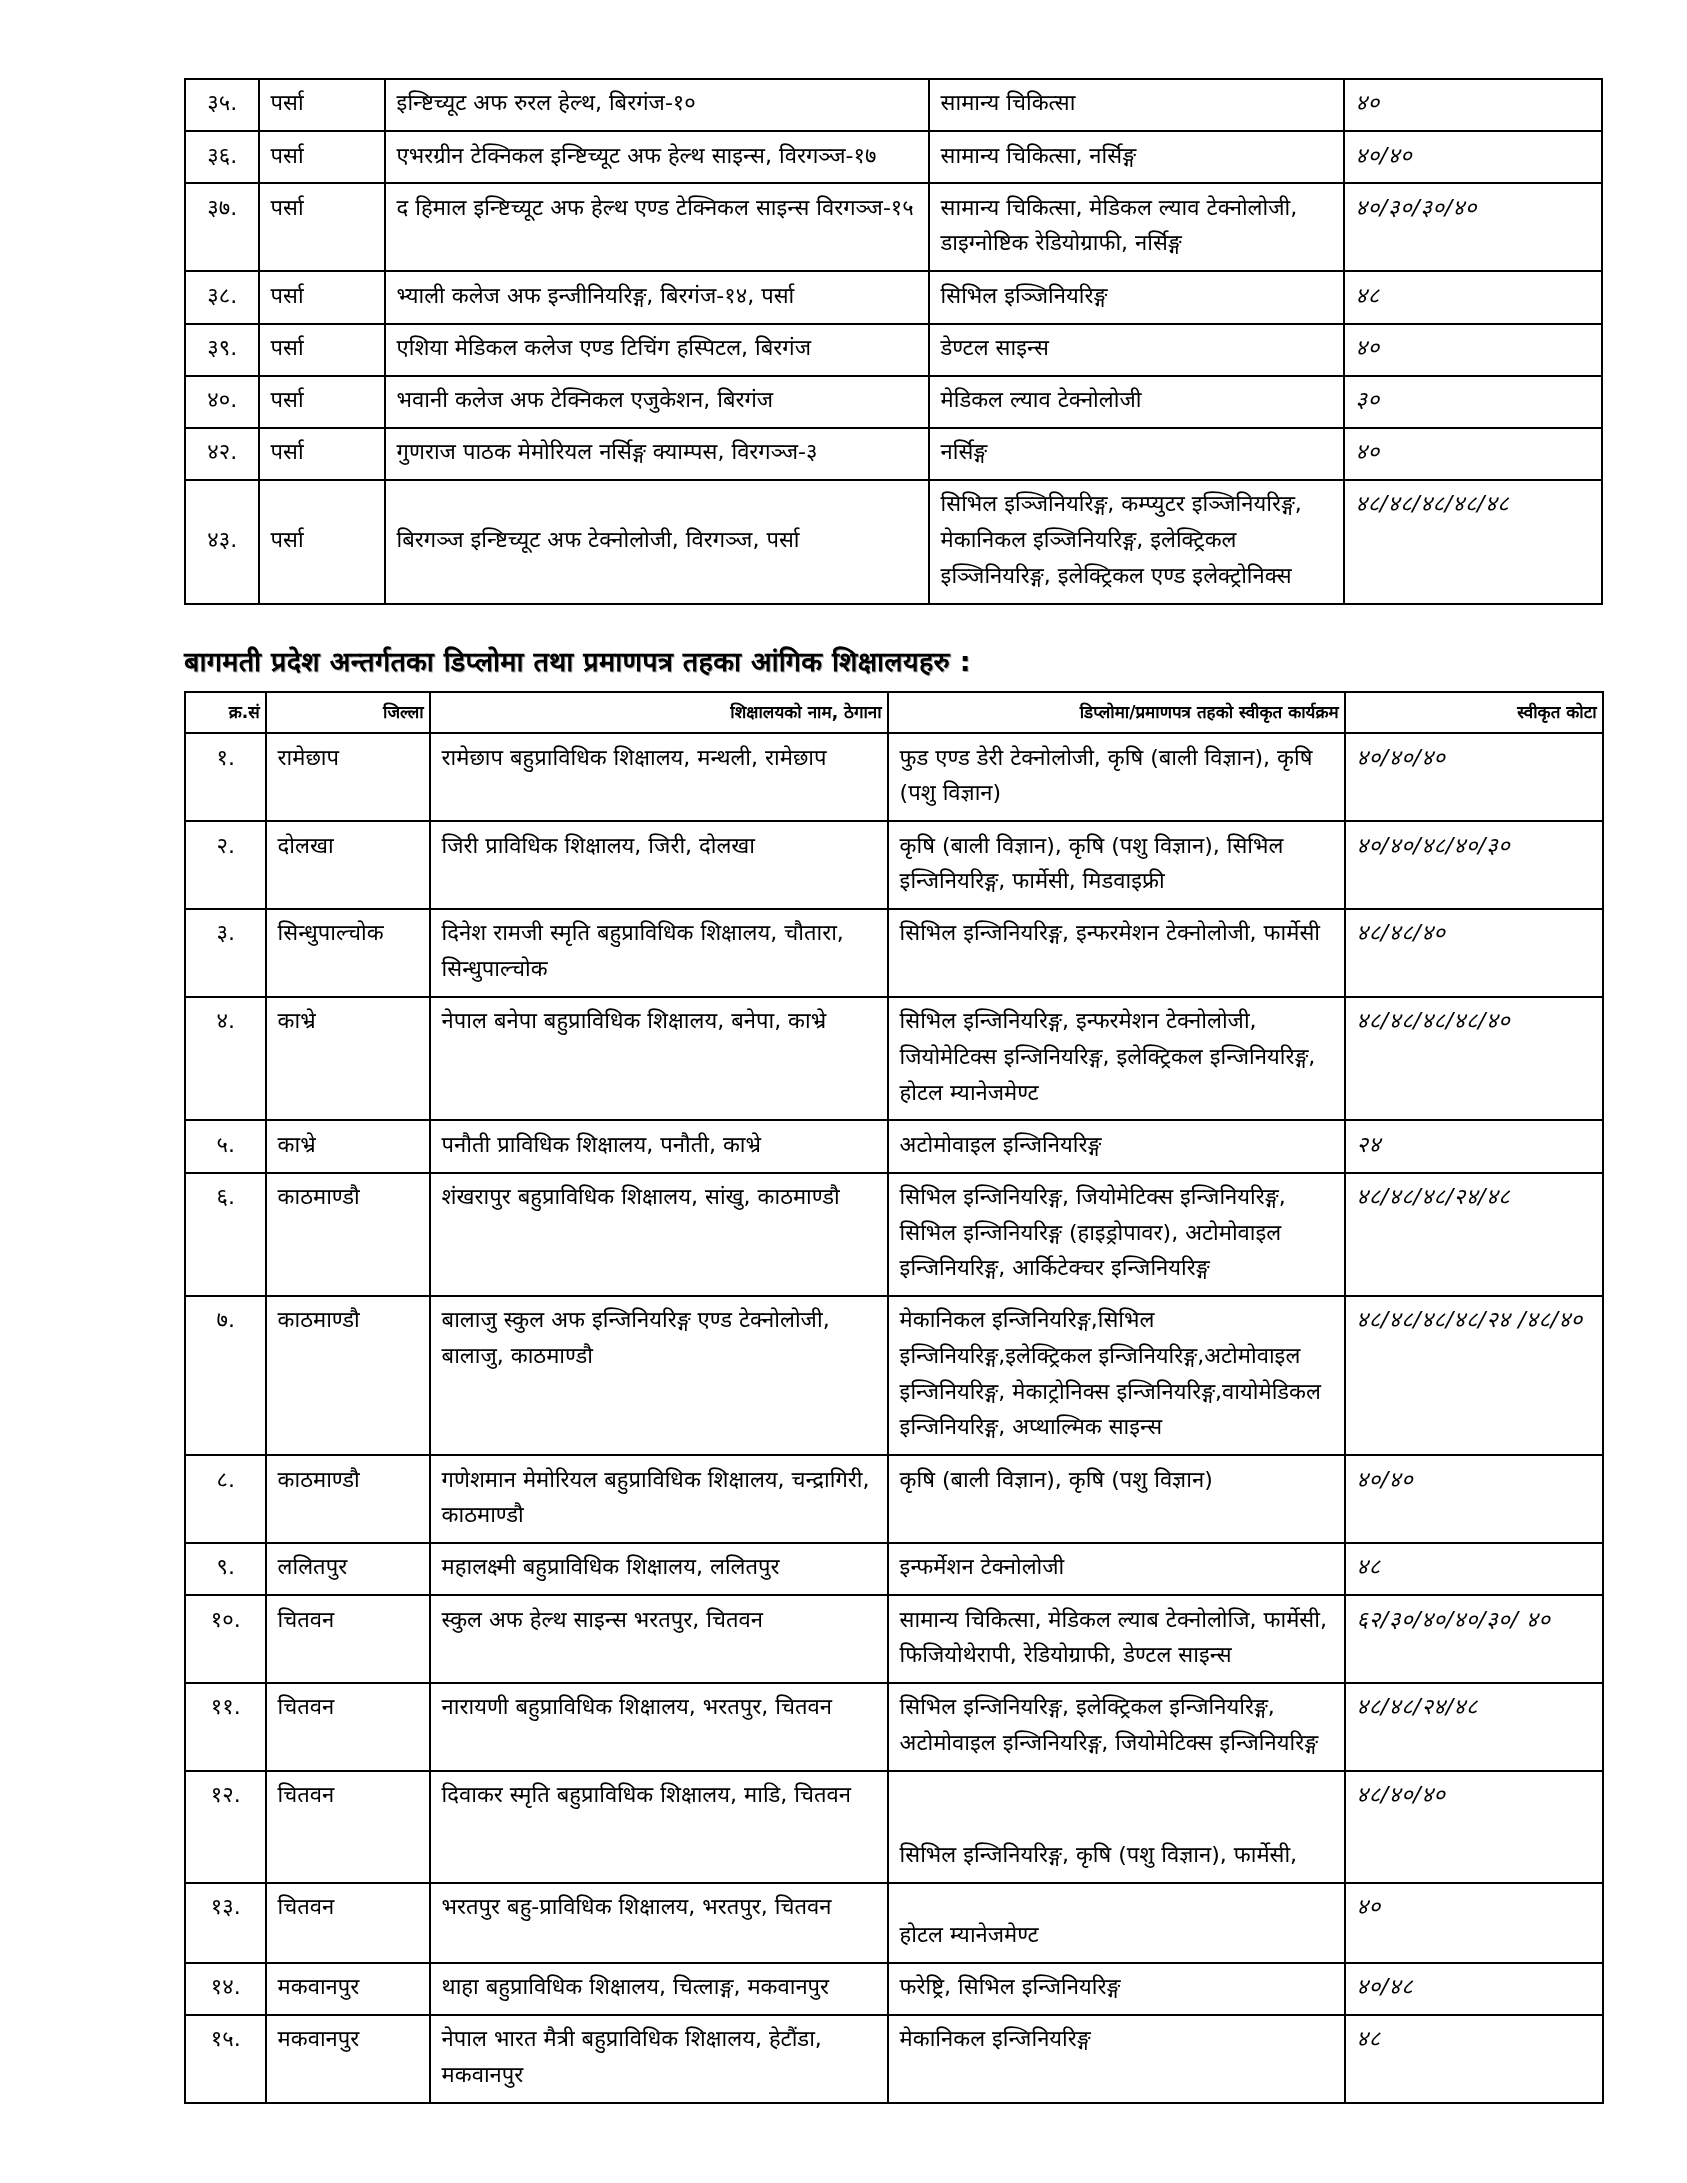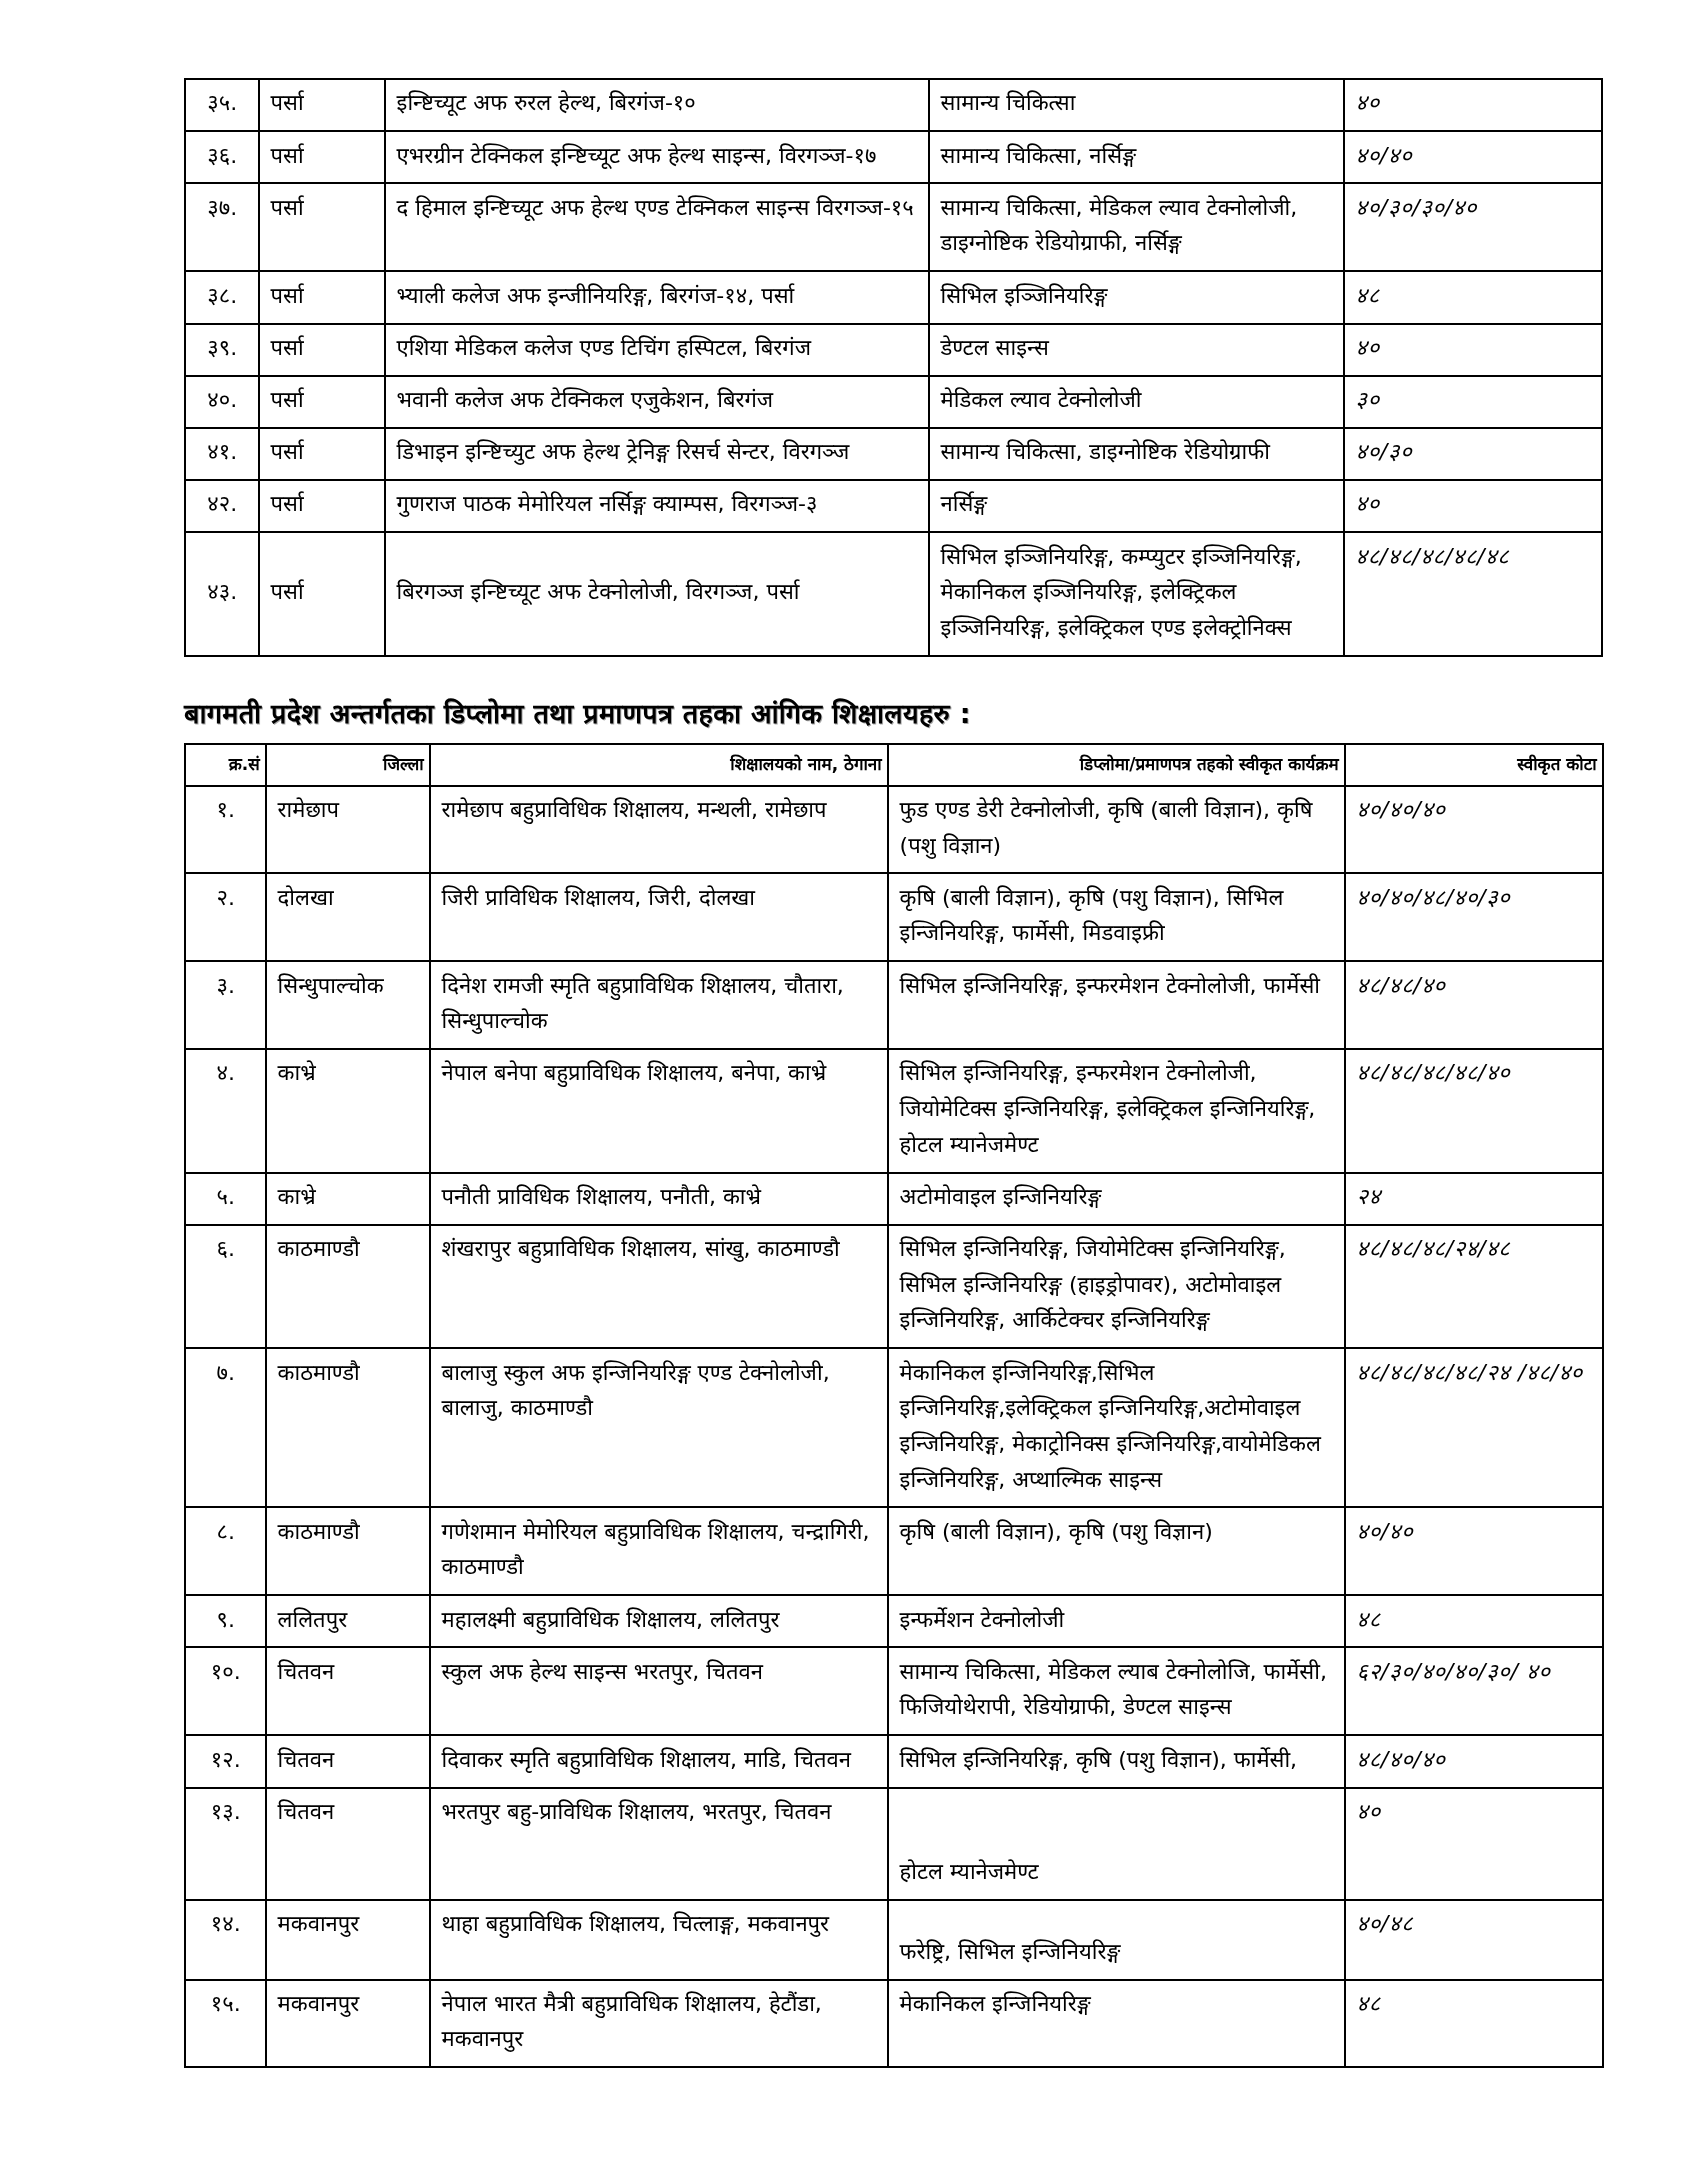--- a/index.html
+++ b/index.html
@@ -117,27 +117,20 @@
             <td class="c-name">एशिया मेडिकल कलेज एण्ड टिचिंग हस्पिटल, बिरगंज</td>
             <td class="c-programs">डेण्टल साइन्स</td>
             <td class="c-quota">४०</td>
           </tr>
           <tr>
             <td class="c-sn">४०.</td>
             <td class="c-district">पर्सा</td>
             <td class="c-name">भवानी कलेज अफ टेक्निकल एजुकेशन, बिरगंज</td>
             <td class="c-programs">मेडिकल ल्याव टेक्नोलोजी</td>
             <td class="c-quota">३०</td>
-          </tr>
-          <tr>
-            <td class="c-sn">४१.</td>
-            <td class="c-district">पर्सा</td>
-            <td class="c-name">डिभाइन इन्ष्टिच्युट अफ हेल्थ ट्रेनिङ्ग रिसर्च सेन्टर, विरगञ्ज</td>
-            <td class="c-programs">सामान्य चिकित्सा, डाइग्नोष्टिक रेडियोग्राफी</td>
-            <td class="c-quota">४०/३०</td>
           </tr>
           <tr>
             <td class="c-sn">४२.</td>
             <td class="c-district">पर्सा</td>
             <td class="c-name">गुणराज पाठक मेमोरियल नर्सिङ्ग क्याम्पस, विरगञ्ज-३</td>
             <td class="c-programs">नर्सिङ्ग</td>
             <td class="c-quota">४०</td>
           </tr>
           <tr>
             <td class="c-sn">४३.</td>
@@ -232,20 +225,27 @@
             <td class="c-quota">४८</td>
           </tr>
           <tr>
             <td class="c-sn">१०.</td>
             <td class="c-district">चितवन</td>
             <td class="c-name">स्कुल अफ हेल्थ साइन्स भरतपुर, चितवन</td>
             <td class="c-programs">सामान्य चिकित्सा, मेडिकल ल्याब टेक्नोलोजि, फार्मेसी, फिजियोथेरापी, रेडियोग्राफी, डेण्टल साइन्स</td>
             <td class="c-quota">६२/३०/४०/४०/३०/ ४०</td>
           </tr>
           <tr>
+            <td class="c-sn">११.</td>
+            <td class="c-district">चितवन</td>
+            <td class="c-name">नारायणी बहुप्राविधिक शिक्षालय, भरतपुर, चितवन</td>
+            <td class="c-programs">सिभिल इन्जिनियरिङ्ग, इलेक्ट्रिकल इन्जिनियरिङ्ग, अटोमोवाइल इन्जिनियरिङ्ग, जियोमेटिक्स इन्जिनियरिङ्ग</td>
+            <td class="c-quota">४८/४८/२४/४८</td>
+          </tr>
+          <tr>
             <td class="c-sn">१२.</td>
             <td class="c-district">चितवन</td>
             <td class="c-name">दिवाकर स्मृति बहुप्राविधिक शिक्षालय, माडि, चितवन</td>
             <td class="c-programs">सिभिल इन्जिनियरिङ्ग, कृषि (पशु विज्ञान), फार्मेसी,</td>
             <td class="c-quota">४८/४०/४०</td>
           </tr>
           <tr>
             <td class="c-sn">१३.</td>
             <td class="c-district">चितवन</td>
             <td class="c-name">भरतपुर बहु-प्राविधिक शिक्षालय, भरतपुर, चितवन</td>

